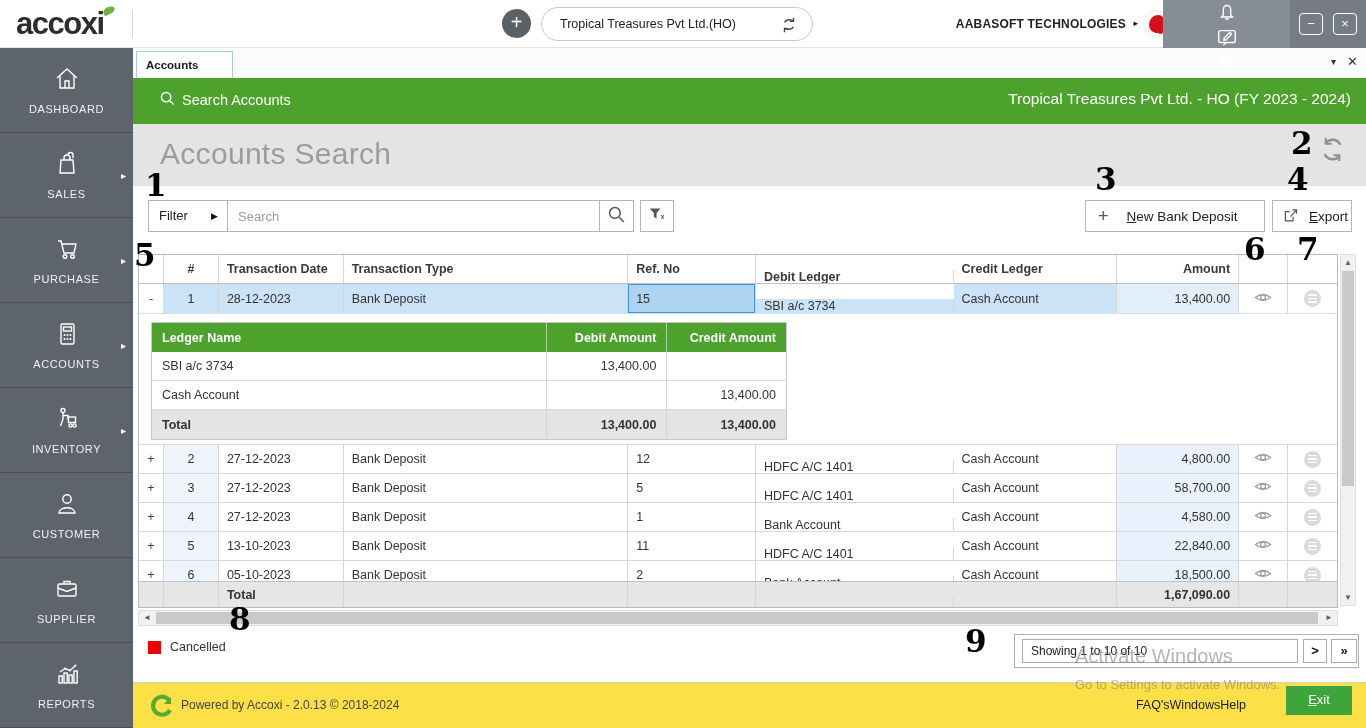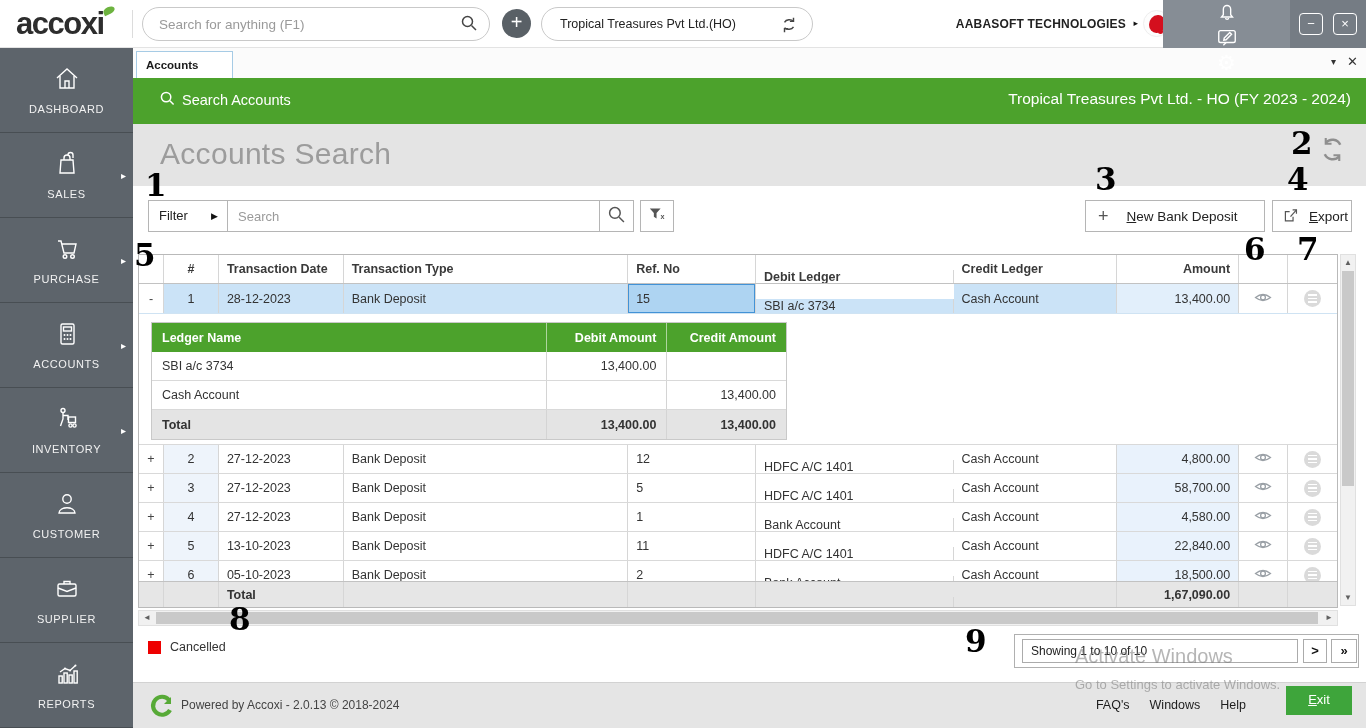--- a/index.html
+++ b/index.html
@@ -125,51 +125,42 @@
   .pager { position:absolute; left:881px; top:586px; width:345px; height:34px; border:1px solid #b0b0b0; background:#fff; }
   .pager .ptext { position:absolute; left:7px; top:4px; width:276px; height:24px; border:1px solid #ababab; font-size:12px; color:#222; line-height:22px; padding-left:8px; background:#fff; }
   .pager .pbtn { position:absolute; top:4px; height:24px; border:1px solid #ababab; background:#fff; font-size:13px; font-weight:700; color:#111; text-align:center; line-height:22px; }
   .pnext { left:288px; width:24px; }
   .plast { left:316px; width:26px; font-size:15px; }
 
   .wmark1 { position:absolute; left:942px; top:597px; font-size:20px; color:rgba(120,120,120,.55); pointer-events:none; z-index:40; }
   .wmark2 { position:absolute; left:942px; top:629px; font-size:13px; color:rgba(120,120,120,.55); pointer-events:none; z-index:40; }
 
   
-  .footer { position:absolute; left:0; top:634px; width:1233px; height:46px; background:#e5e5e5; border-top:1px solid #d2d2d2; }
+  .footer { position:absolute; left:0; top:634px; width:1233px; height:46px; background:#fde047; border-top:1px solid #d2d2d2; }
   .f-logo { position:absolute; left:17px; top:11px; }
   .f-text { position:absolute; left:48px; top:15px; font-size:12px; color:#444; }
-  .f-links { position:absolute; right:120px; top:15px; display:flex; gap:20px; font-size:12.5px; color:#1d1d1d; }
+  .f-links { position:absolute; right:120px; top:15px; display:flex; font-size:12.5px; color:#1d1d1d; }
   .f-links span { cursor:pointer; }
   .exit-btn { position:absolute; right:14px; top:3px; width:66px; height:29px; background:#3ea53b; color:#fff; font-size:13px; text-align:center; line-height:28px; }
 
   
   .ann { position:absolute; font-family:"DejaVu Serif", serif; font-weight:700; font-size:31px; color:#000; line-height:1; z-index:50; }
   .a1{left:145px; top:170px;} .a2{left:1291px; top:128px;} .a3{left:1095px; top:164px;}
   .a4{left:1287px; top:164px;} .a5{left:134px; top:240px;} .a6{left:1244px; top:234px;}
   .a7{left:1297px; top:234px;} .a8{left:229px; top:604px;} .a9{left:965px; top:626px;}
 </style>
 </head>
 <body>
 
 <div id="app">
 
   <div class="topbar">
     <div class="logo">accoxi</div>
     <div class="logo-leaf"></div>
     <div class="logo-sep"></div>
-    <div class="top-search">
-      <input placeholder="Search for anything (F1)" style="">
-      <span class="mag">
-        <svg width="16" height="16" viewBox="0 0 16 16">
-            <circle cx="6.5" cy="6.5" r="5" stroke="#444" stroke-width="1.5" fill="none"></circle>
-            <line x1="10.5" y1="10.5" x2="15" y2="15" stroke="#444" stroke-width="1.5"></line>
-          </svg>
-      </span>
-    </div>
     <div class="plus-btn">+</div>
     <div class="company-pill">
       <span class="ctext">Tropical Treasures Pvt Ltd.(HO)</span>
       <span class="swap">
         <svg width="18" height="18" viewBox="0 0 20 20" stroke="#444" stroke-width="1.6" fill="none">
             <path d="M5 7 a6 5 0 0 1 10 -1"></path>
             <path d="M15 2 v4 h-4"></path>
             <path d="M15 12 a6 5 0 0 1 -10 1"></path>
             <path d="M5 18 v-4 h4"></path>
           </svg>

